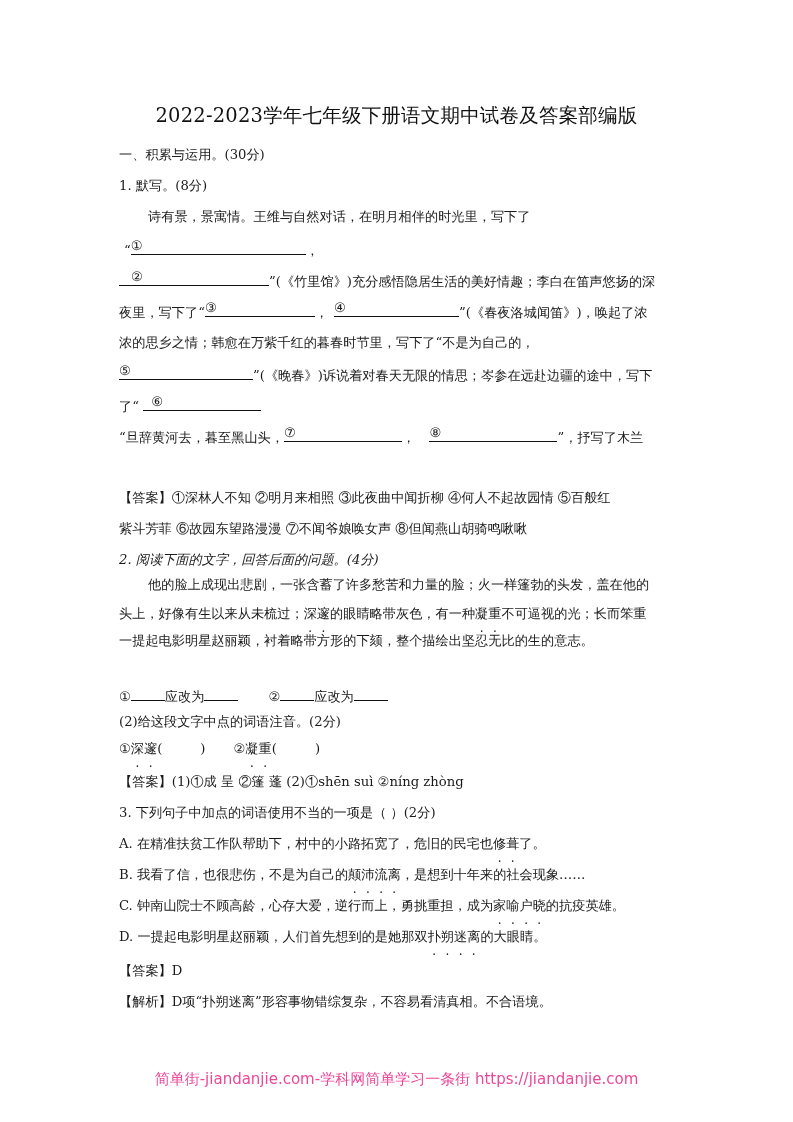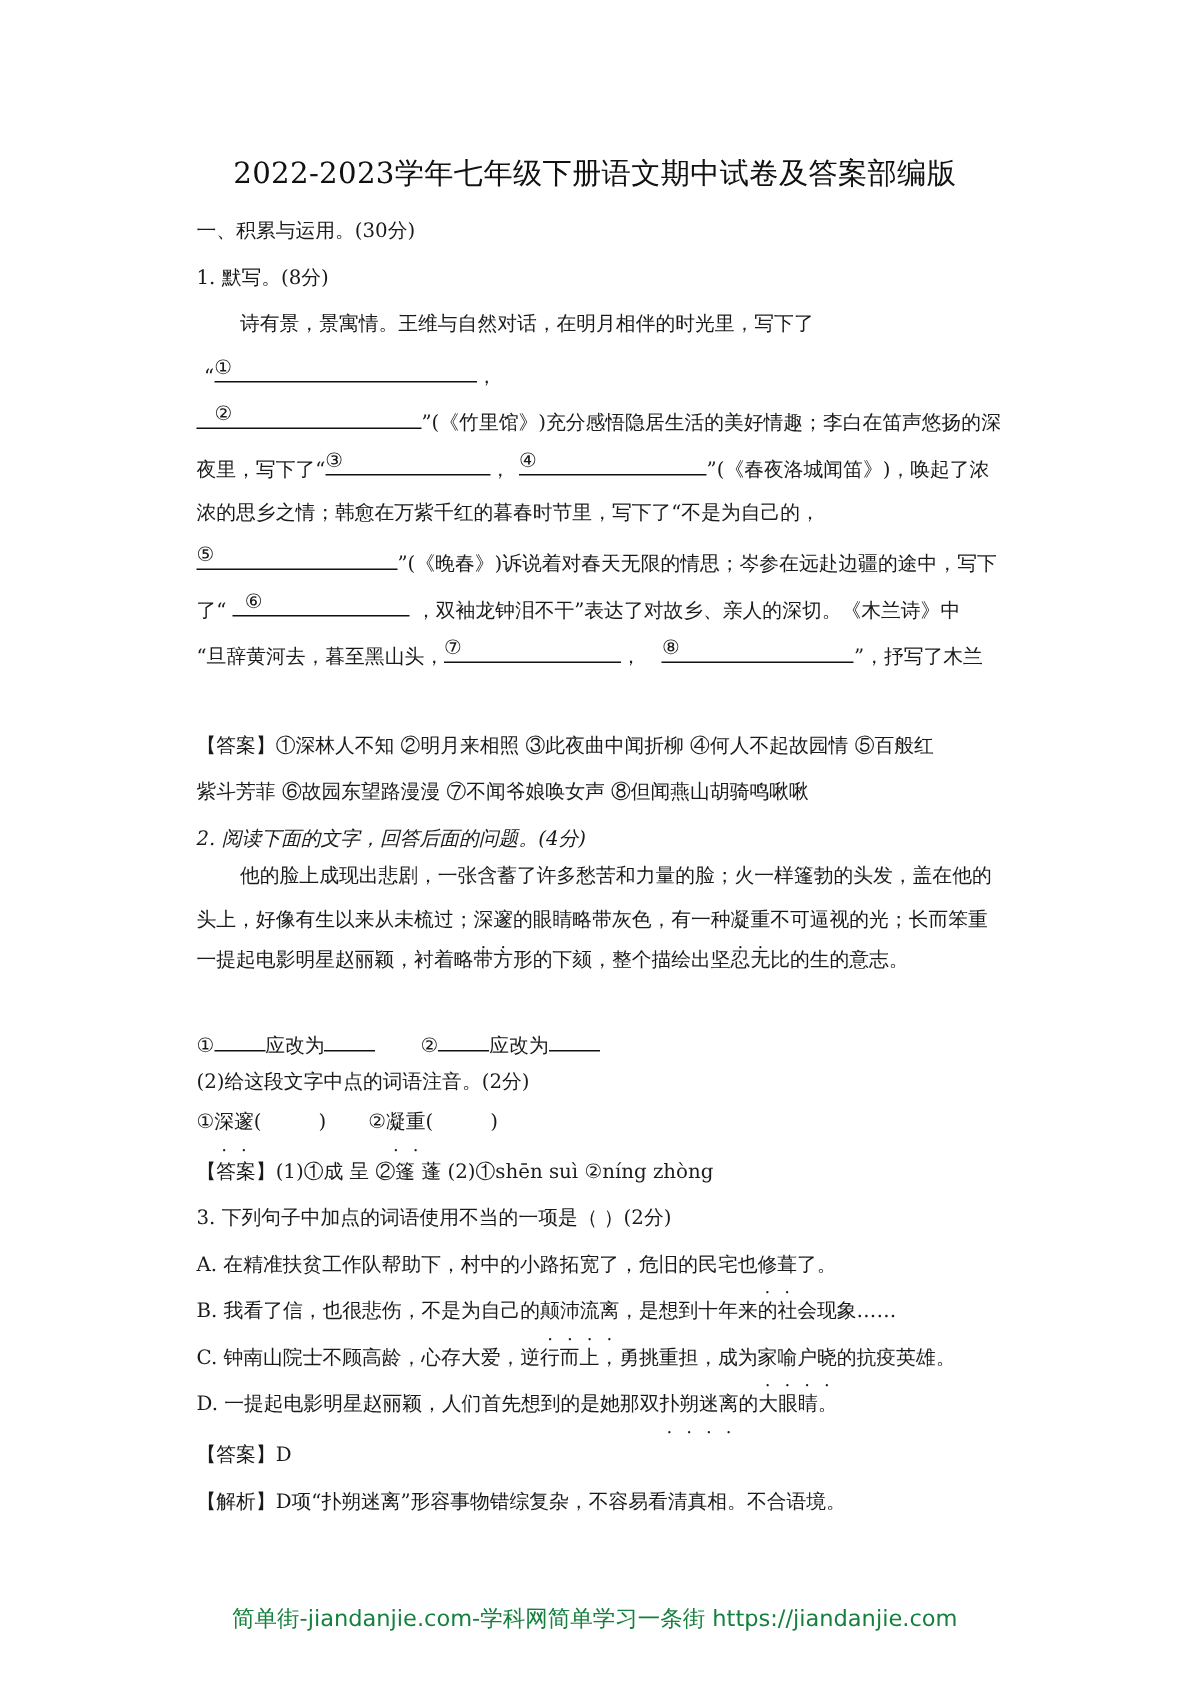--- a/index.html
+++ b/index.html
@@ -1,28 +1,28 @@
 <!DOCTYPE html>
 <html><head>
 <meta charset="utf-8">
 <style>
   html, body { margin: 0; padding: 0; background: #ffffff; }
   body { width: 793px; height: 1122px; position: relative; overflow: hidden;
          font-family: "DejaVu Serif", "Liberation Serif", serif; color: #1a1a1a; }
   .page { position: absolute; left: 0; top: 0; width: 793px; height: 897px; }
   .title { position: absolute; top: 102px; left: 0; width: 793px; text-align: center;
            font-size: 19.5px; letter-spacing: 0.2px; color: #111; }
-  .line { position: absolute; left: 119px; font-size: 13.2px; white-space: nowrap; line-height: 18px; color: #1a1a1a; margin-left: 12px; }
+  .line { position: absolute; left: 119px; font-size: 13.2px; white-space: nowrap; line-height: 18px; color: #1a1a1a; }
   .blank { display: inline-block; border-bottom: 1.2px solid #111; height: 14px; vertical-align: baseline; position: relative; }
   .blank .num { position: absolute; left: 0; bottom: -1px; }
   .dot { position: relative; display: inline-block; }
   .dot::after { content: "."; position: absolute; left: 50%; transform: translateX(-50%); bottom: -11px; font-size: 12px; line-height: 12px; }
   .sp { display: inline-block; }
   .footer { position: absolute; top: 1070px; left: 0; width: 793px; text-align: center;
-            font-family: "DejaVu Sans", "Liberation Sans", sans-serif; font-size: 15px; color: #15803d; }
+            font-family: "DejaVu Sans", "Liberation Sans", sans-serif; font-size: 15px; color: #ec4899; }
 </style>
 </head>
 <body>
 
 <div class="page">
 
   <div class="title">2022-2023学年七年级下册语文期中试卷及答案部编版</div>
 
   <div class="line" style="top:146px;">一、积累与运用。(30分)</div>
 
@@ -42,21 +42,21 @@
     <span>夜里，写下了“</span><span class="blank" style="width:110px;"><span class="num">③</span></span><span>，</span><span class="blank" style="width:125px; margin-left:6px;"><span class="num">④</span></span><span>”(《春夜洛城闻笛》)，唤起了浓</span>
   </div>
 
   <div class="line" style="top:334px;">浓的思乡之情；韩愈在万紫千红的暮春时节里，写下了“不是为自己的，</div>
 
   <div class="line" style="top:365px;">
     <span class="blank" style="width:134px;"><span class="num">⑤</span></span><span>”(《晚春》)诉说着对春天无限的情思；岑参在远赴边疆的途中，写下</span>
   </div>
 
   <div class="line" style="top:396px;">
-    <span>了“ </span><span class="blank" style="width:118px;"><span class="num" style="left:8px;">⑥</span></span><span> ，双袖龙钟泪不干”表达了对故乡、亲人的深切。《木兰诗》中</span>
+    <span>了“ </span><span class="blank" style="width:118px;"><span class="num" style="left:8px;">⑥</span></span>
   </div>
 
   <div class="line" style="top:427px;">
     <span>“旦辞黄河去，暮至黑山头，</span><span class="blank" style="width:118px;"><span class="num">⑦</span></span><span>，  </span><span class="blank" style="width:128px; margin-left:10px;"><span class="num">⑧</span></span><span>”，抒写了木兰</span>
   </div>
 
 
   <div class="line" style="top:489px;">【答案】①深林人不知  ②明月来相照  ③此夜曲中闻折柳  ④何人不起故园情  ⑤百般红</div>
   <div class="line" style="top:520px;">紫斗芳菲  ⑥故园东望路漫漫  ⑦不闻爷娘唤女声  ⑧但闻燕山胡骑鸣啾啾</div>
 

